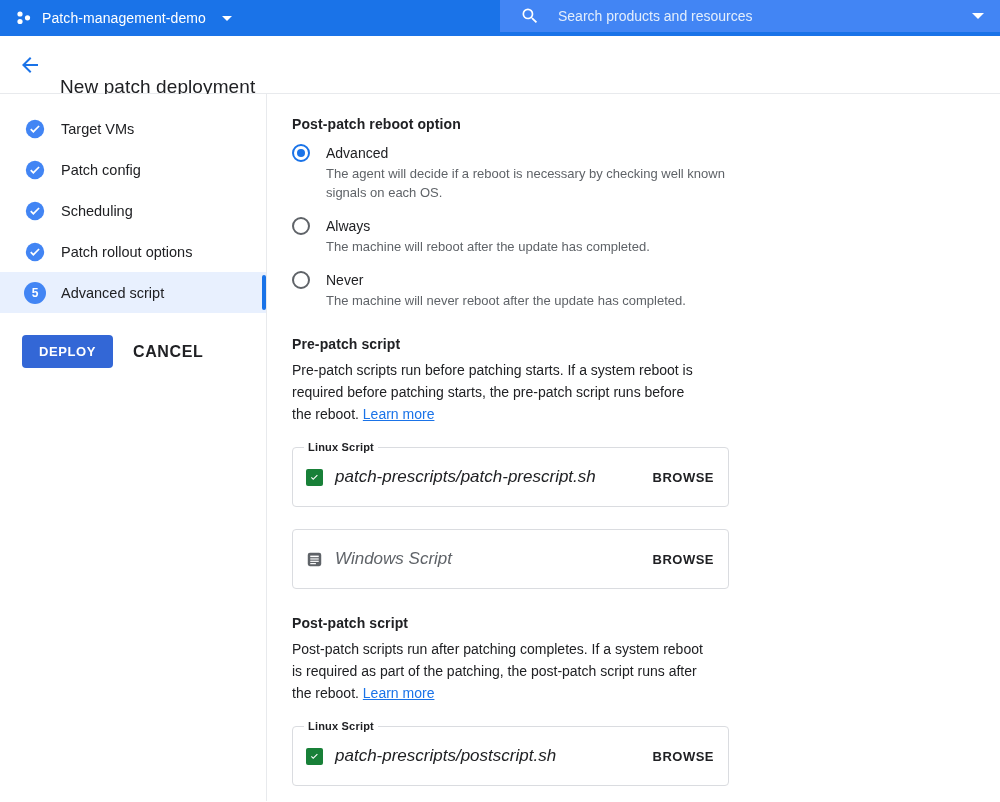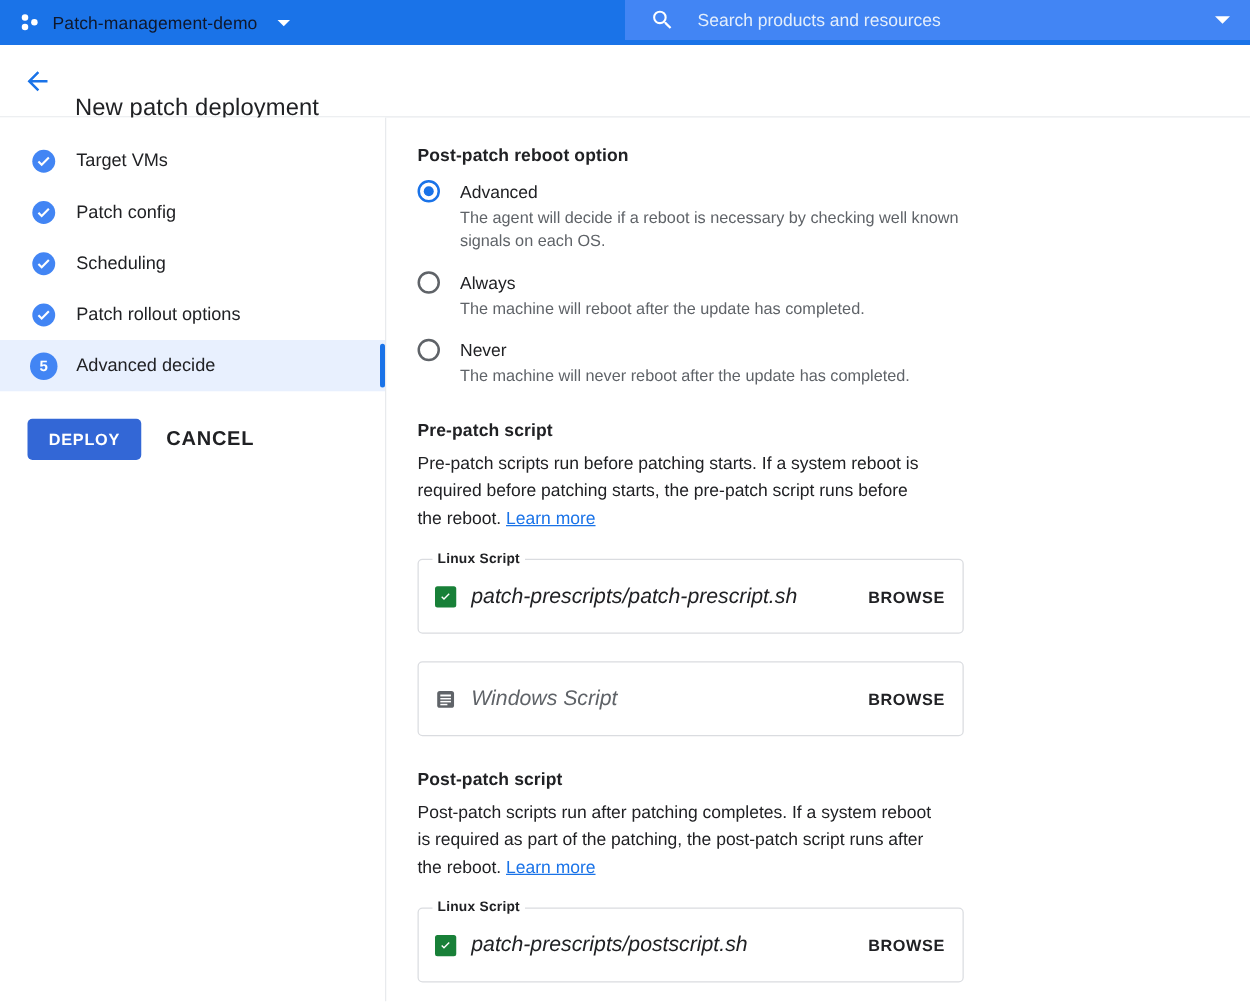--- a/index.html
+++ b/index.html
@@ -18,21 +18,21 @@
     display: flex; align-items: center;
     position: relative;
   }
   .proj {
     display: flex; align-items: center;
     height: 36px; padding: 0 10px 0 16px; gap: 10px;
     cursor: pointer;
   }
   .proj-logo { width: 16px; height: 16px; display: block; flex: none; }
   .proj-name {
-    color: #0f172a; font-size: 14px; letter-spacing: .1px;
+    color: #ffffff; font-size: 14px; letter-spacing: .1px;
     white-space: nowrap;
   }
   .caret-down {
     width: 0; height: 0;
     border-left: 5px solid transparent;
     border-right: 5px solid transparent;
     border-top: 5px solid #ffffff;
     margin-left: 6px;
   }
   .searchwrap {
@@ -62,21 +62,21 @@
     padding-left: 18px;
   }
   .back-arrow { width: 24px; height: 24px; flex: none; cursor: pointer; display:block; }
   .page-title {
     margin-left: 18px; font-size: 19px; color: #202124; letter-spacing: .1px; margin-top: 44px;
   }
 
   
   .content { display: flex; height: 707px; align-items: stretch; }
   .sidebar {
-    width: 309px; flex: none; border-right: 1px solid #e8eaed;
+    width: 267px; flex: none; border-right: 1px solid #e8eaed;
     padding-top: 14px; background: #fff;
   }
   .step {
     display: flex; align-items: center; height: 41px;
     padding-left: 24px; position: relative; cursor: pointer;
   }
   .step.active { background: #e8f0fe; }
   .step.active::after {
     content: ""; position: absolute; right: 0; top: 3px; bottom: 3px;
     width: 4px; background: #1a73e8; border-radius: 2px;
@@ -222,21 +222,21 @@
     <div class="step">
       <svg class="step-icon" viewBox="0 0 24 24">
         <circle cx="12" cy="12" r="10" fill="#4285f4"></circle>
         <path fill="#fff" d="M10.2 16.3l-3.5-3.5 1.3-1.3 2.2 2.2 5.6-5.6 1.3 1.3z"></path>
       </svg>
       <span class="step-label">Patch rollout options</span>
     </div>
 
     <div class="step active">
       <span class="step-num">5</span>
-      <span class="step-label">Advanced decide</span>
+      <span class="step-label">Advanced script</span>
     </div>
 
     <div class="actions">
       <button class="btn-deploy">DEPLOY</button>
       <button class="btn-cancel">CANCEL</button>
     </div>
   </div>
 
   <div class="main">
 

